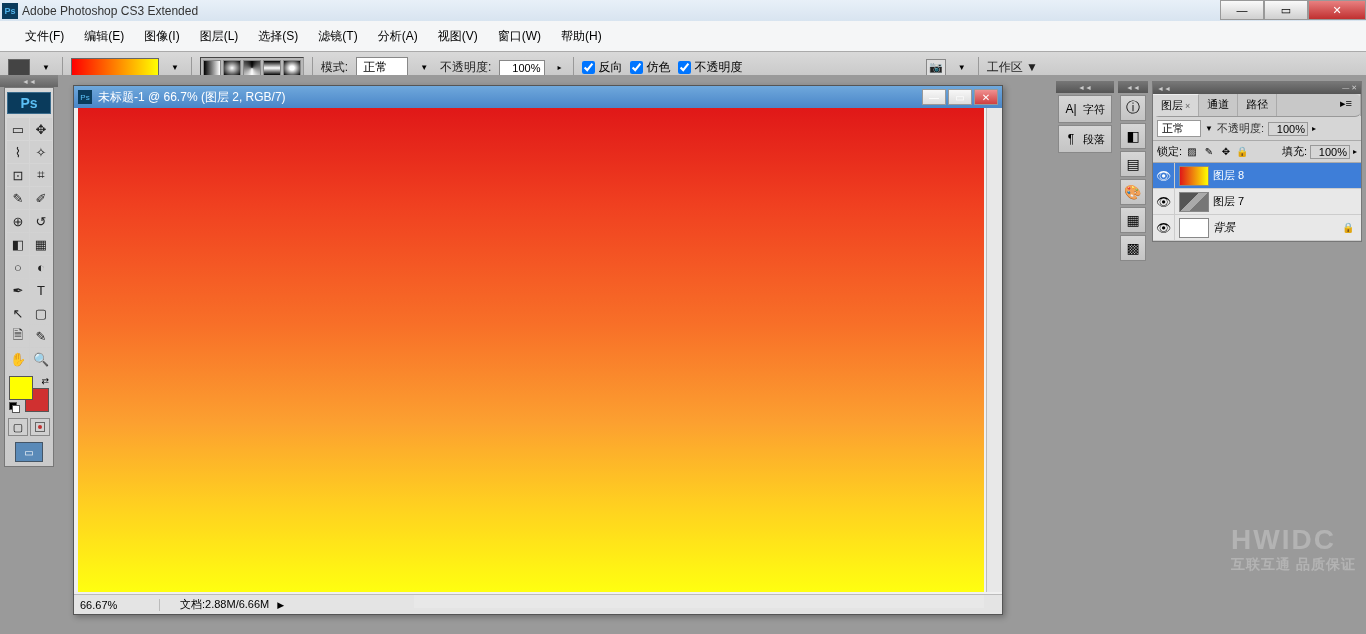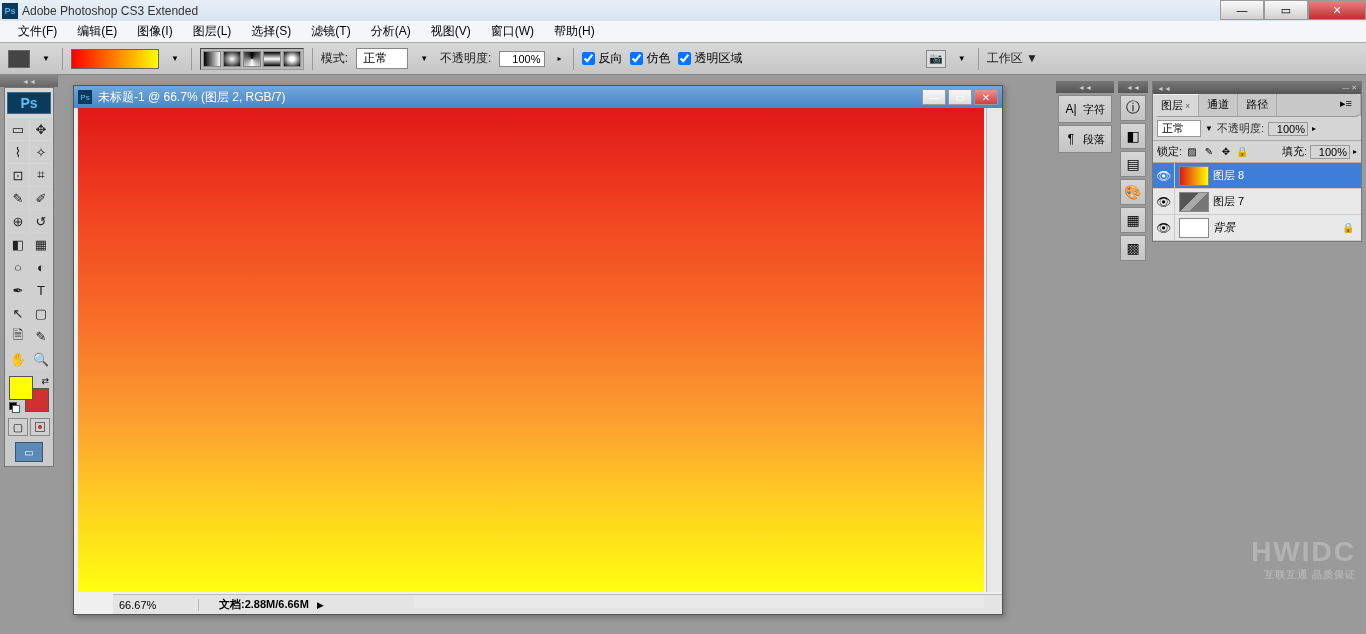--- a/index.html
+++ b/index.html
@@ -9,21 +9,21 @@
 .titlebar { height: 21px; background: linear-gradient(#e8f0f8, #d8e4f0); display: flex; align-items: center; padding-left: 2px; }
 .titlebar .ps-icon { width: 16px; height: 16px; background: #0a3b5c; color: #4fb0e8; font-size: 9px; font-weight: bold; display: flex; align-items: center; justify-content: center; margin-right: 4px; }
 .titlebar .title { font-size: 12px; color: #333; }
 .win-controls { position: absolute; top: 0; right: 0; display: flex; }
 .win-btn { width: 44px; height: 20px; display: flex; align-items: center; justify-content: center; font-size: 11px; border: 1px solid #999; }
 .win-min { background: linear-gradient(#fafafa, #d0d0d0); }
 .win-max { background: linear-gradient(#fafafa, #d0d0d0); }
 .win-close { background: linear-gradient(#e88080, #c03030); color: #fff; width: 58px; }
 
 
-.menubar { height: 22px; background: #f5f6f7; border-bottom: 1px solid #aaa; display: flex; align-items: center; padding-left: 8px; font-size: 12px; }
+.menubar { height: 31px; background: #f5f6f7; border-bottom: 1px solid #aaa; display: flex; align-items: center; padding-left: 15px; font-size: 12px; }
 .menu-item { padding: 2px 10px; cursor: default; }
 
 
 .optbar { height: 32px; background: linear-gradient(#d9d9d9, #c5c5c5); border-bottom: 1px solid #888; display: flex; align-items: center; padding-left: 8px; font-size: 12px; gap: 8px; }
 .grad-sample { width: 22px; height: 18px; background: #444; border: 1px solid #666; }
 .dropdown-arrow { font-size: 8px; padding: 0 4px; }
 .grad-preview { width: 88px; height: 20px; background: linear-gradient(to right, #ff0000, #ffff00); border: 1px solid #666; }
 .grad-type-group { display: flex; gap: 2px; background: #b8b8b8; padding: 2px; border: 1px inset #999; }
 .grad-type { width: 18px; height: 16px; background: linear-gradient(#eee, #ccc); border: 1px solid #888; }
 .grad-type.linear { background: linear-gradient(to right, #000, #fff); }
@@ -68,23 +68,23 @@
 .doc-window { position: absolute; top: 10px; left: 73px; width: 930px; height: 530px; background: #f0f0f0; border: 1px solid #555; box-shadow: 2px 2px 6px rgba(0,0,0,0.3); }
 .doc-titlebar { height: 22px; background: linear-gradient(#6fa8dc, #4a86c8); display: flex; align-items: center; padding: 0 4px; font-size: 12px; color: #fff; }
 .doc-titlebar .ps-mini { width: 14px; height: 14px; background: #0a3b5c; color: #5cc0f5; font-size: 8px; display: flex; align-items: center; justify-content: center; margin-right: 6px; }
 .doc-win-controls { margin-left: auto; display: flex; gap: 2px; }
 .doc-win-btn { width: 24px; height: 16px; background: linear-gradient(#f8f8f8, #ddd); border: 1px solid #999; display: flex; align-items: center; justify-content: center; font-size: 10px; }
 .doc-win-btn.close { background: linear-gradient(#f09090, #d04040); color: #fff; }
 .canvas-area { position: absolute; top: 22px; left: 4px; right: 18px; bottom: 22px; background: #fff; overflow: hidden; }
 .canvas { width: 100%; height: 100%; background: linear-gradient(to bottom, #e01818 0%, #f04020 20%, #f87028 45%, #fca030 65%, #ffd020 82%, #ffff10 100%); }
 .scrollbar-v { position: absolute; top: 22px; right: 0; width: 16px; bottom: 22px; background: #e8e8e8; border-left: 1px solid #bbb; }
 .scrollbar-h { position: absolute; bottom: 6px; left: 340px; right: 18px; height: 14px; background: #e8e8e8; border-top: 1px solid #bbb; }
-.doc-status { position: absolute; bottom: 0; left: 0; right: 0; height: 20px; background: #e4e4e4; border-top: 1px solid #bbb; display: flex; align-items: center; font-size: 11px; padding-left: 6px; margin-left: 39px; }
+.doc-status { position: absolute; bottom: 0; left: 0; right: 0; height: 20px; background: #e4e4e4; border-top: 1px solid #bbb; display: flex; align-items: center; font-size: 11px; padding-left: 6px; }
 .zoom-box { width: 80px; border-right: 1px solid #bbb; }
-.doc-info { padding-left: 20px; font-weight: bold; }
+.doc-info { padding-left: 20px; }
 .status-arrow { margin-left: 8px; font-size: 9px; }
 
 
 .right-panels { position: absolute; top: 75px; right: 0; width: 310px; height: 560px; }
 .panel-strip { position: absolute; top: 6px; left: 0; width: 58px; }
 .strip-header { height: 12px; background: linear-gradient(#777, #555); display: flex; align-items: center; justify-content: center; color: #ccc; font-size: 7px; margin-bottom: 2px; }
 .strip-item { height: 28px; background: linear-gradient(#d6d6d6, #c4c4c4); border: 1px solid #888; margin: 2px 2px; display: flex; align-items: center; padding-left: 4px; font-size: 11px; gap: 4px; }
 .strip-icon { width: 16px; height: 16px; display: flex; align-items: center; justify-content: center; font-size: 12px; }
 
 .icon-strip { position: absolute; top: 6px; left: 62px; width: 30px; }
@@ -109,22 +109,22 @@
 .eye-col { width: 22px; display: flex; justify-content: center; border-right: 1px solid #ccc; height: 100%; align-items: center; }
 .eye-icon { font-size: 12px; }
 .thumb { width: 30px; height: 20px; border: 1px solid #888; margin: 0 4px; }
 .thumb.grad { background: linear-gradient(to right, #e01818, #ffff00); }
 .thumb.img { background: linear-gradient(135deg, #555 40%, #aaa 40%, #aaa 60%, #777 60%); }
 .thumb.white { background: #fff; }
 .layer-name {}
 .layer-name.italic { font-style: italic; }
 .lock-badge { margin-left: auto; margin-right: 6px; font-size: 10px; color: #555; }
 
-.watermark { position: absolute; bottom: 52px; right: 10px; font-size: 28px; font-weight: bold; color: rgba(255,255,255,0.25); letter-spacing: 2px; }
-.watermark small { display:block; font-size:10px; letter-spacing:1px; text-align:right;}
+.watermark { position: absolute; bottom: 60px; right: 10px; font-size: 28px; font-weight: bold; color: rgba(255,255,255,0.25); letter-spacing: 2px; }
+.watermark small { display:block; font-size:14px; letter-spacing:1px; text-align:right;}
 </style>
 </head>
 <body>
 
 <div class="titlebar">
   <div class="ps-icon">Ps</div>
   <div class="title">Adobe Photoshop CS3 Extended</div>
 </div>
 <div class="win-controls">
   <div class="win-btn win-min">—</div>
@@ -170,21 +170,21 @@
   <label class="checkbox-wrap">
       <input type="checkbox" checked="" style="">
       <span>反向</span>
     </label>
   <label class="checkbox-wrap">
       <input type="checkbox" checked="" style="">
       <span>仿色</span>
     </label>
   <label class="checkbox-wrap">
       <input type="checkbox" checked="" style="">
-      <span>透明区域</span>
+      <span>不透明度</span>
     </label>
   <div style="flex:1"></div>
   <div class="opt-icon">📷</div>
   <span class="dropdown-arrow">▼</span>
   <div class="sep"></div>
   <span class="opt-label">工作区 ▼</span>
   <div style="width:320px"></div>
 </div>
 
 <div class="main-area">

